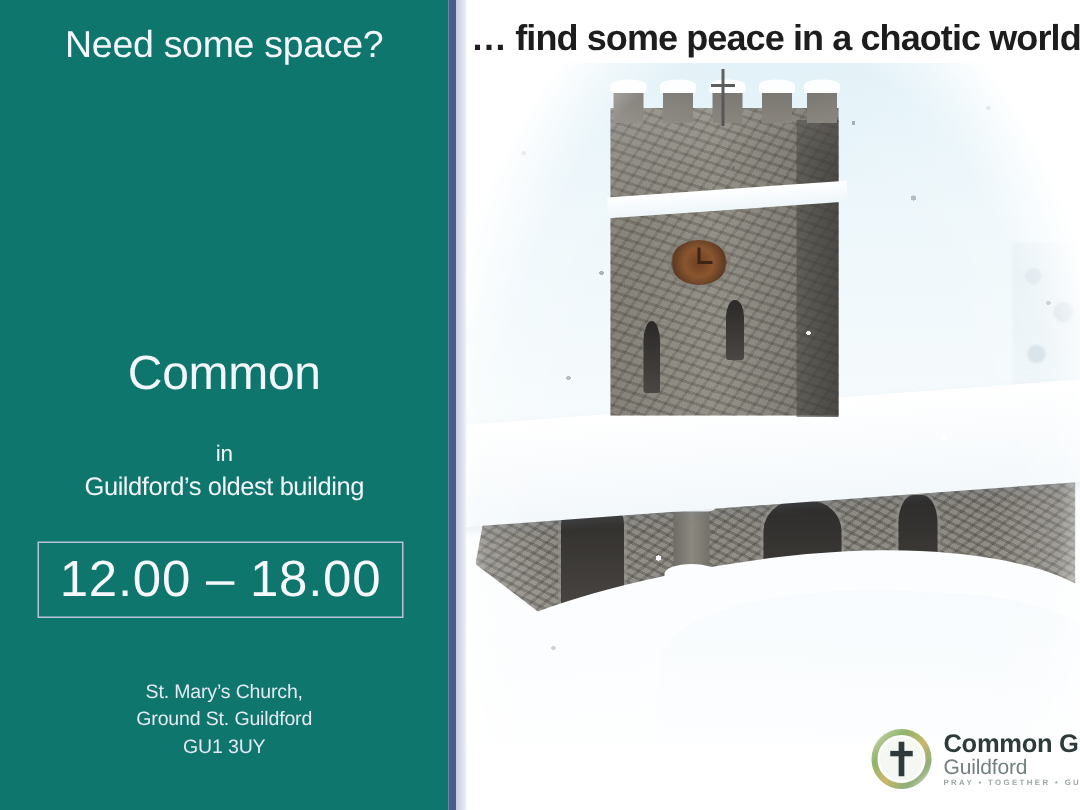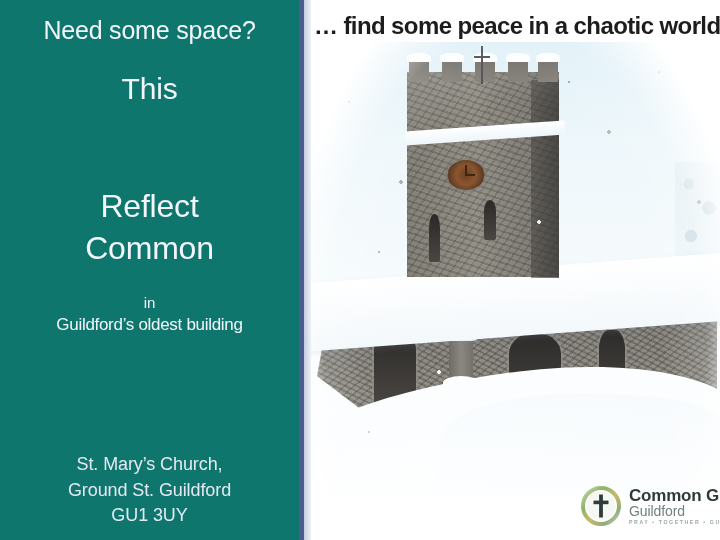--- a/index.html
+++ b/index.html
@@ -85,21 +85,21 @@
     white-space: nowrap;
   }
 
   #addr {
     position: absolute;
     left: 0;
     top: 452px;
     width: 299px;
     text-align: center;
     color: #e4e9f3;
-    font-size: 18px;
+    font-size: 13px;
     line-height: 1.42;
     letter-spacing: -0.1px;
   }
   #addr div { white-space: nowrap; }
 
   
   #right-side {
     position: absolute;
     left: 311px; top: 0;
     width: 409px; height: 540px;
@@ -359,31 +359,32 @@
 </style>
 </head>
 <body>
 
 <div id="poster">
 
   <div id="left-panel">
 
     <div class="ltxt" id="l-need">Need some space?</div>
 
-    <div class="ltxt" id="l-this">This</div>
-
-
-    <div class="ltxt" id="l-reflect">Reflect</div>
+
+
 
     <div class="ltxt" id="l-resolve">Common</div>
 
     <div class="ltxt" id="l-in">in</div>
 
     <div class="ltxt" id="l-oldest">Guildford’s oldest building</div>
 
+    <div id="time-box">
+      <div id="time-text">12.00 – 18.00</div>
+    </div>
 
     <div id="addr">
       <div>St. Mary’s Church,</div>
       <div>Ground St. Guildford</div>
       <div>GU1 3UY</div>
     </div>
   </div>
 
   <div id="panel-edge"></div>
   <div id="panel-fade"></div>

